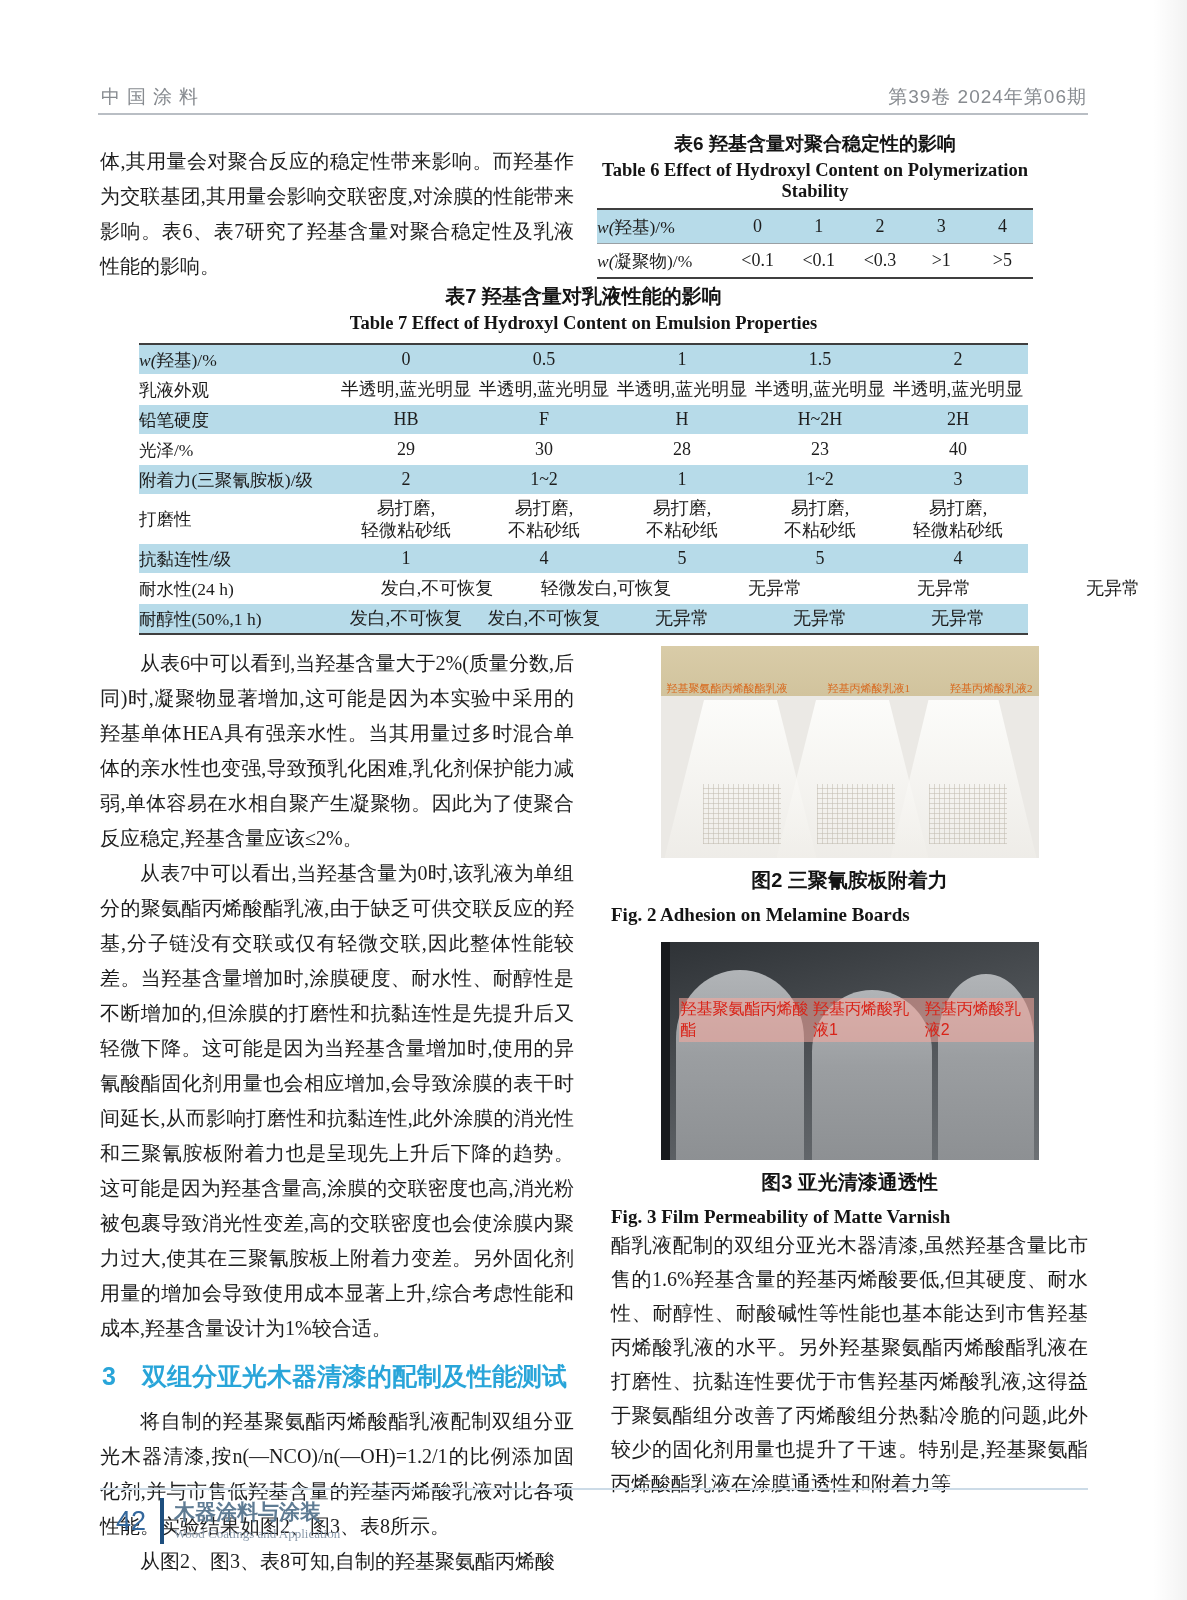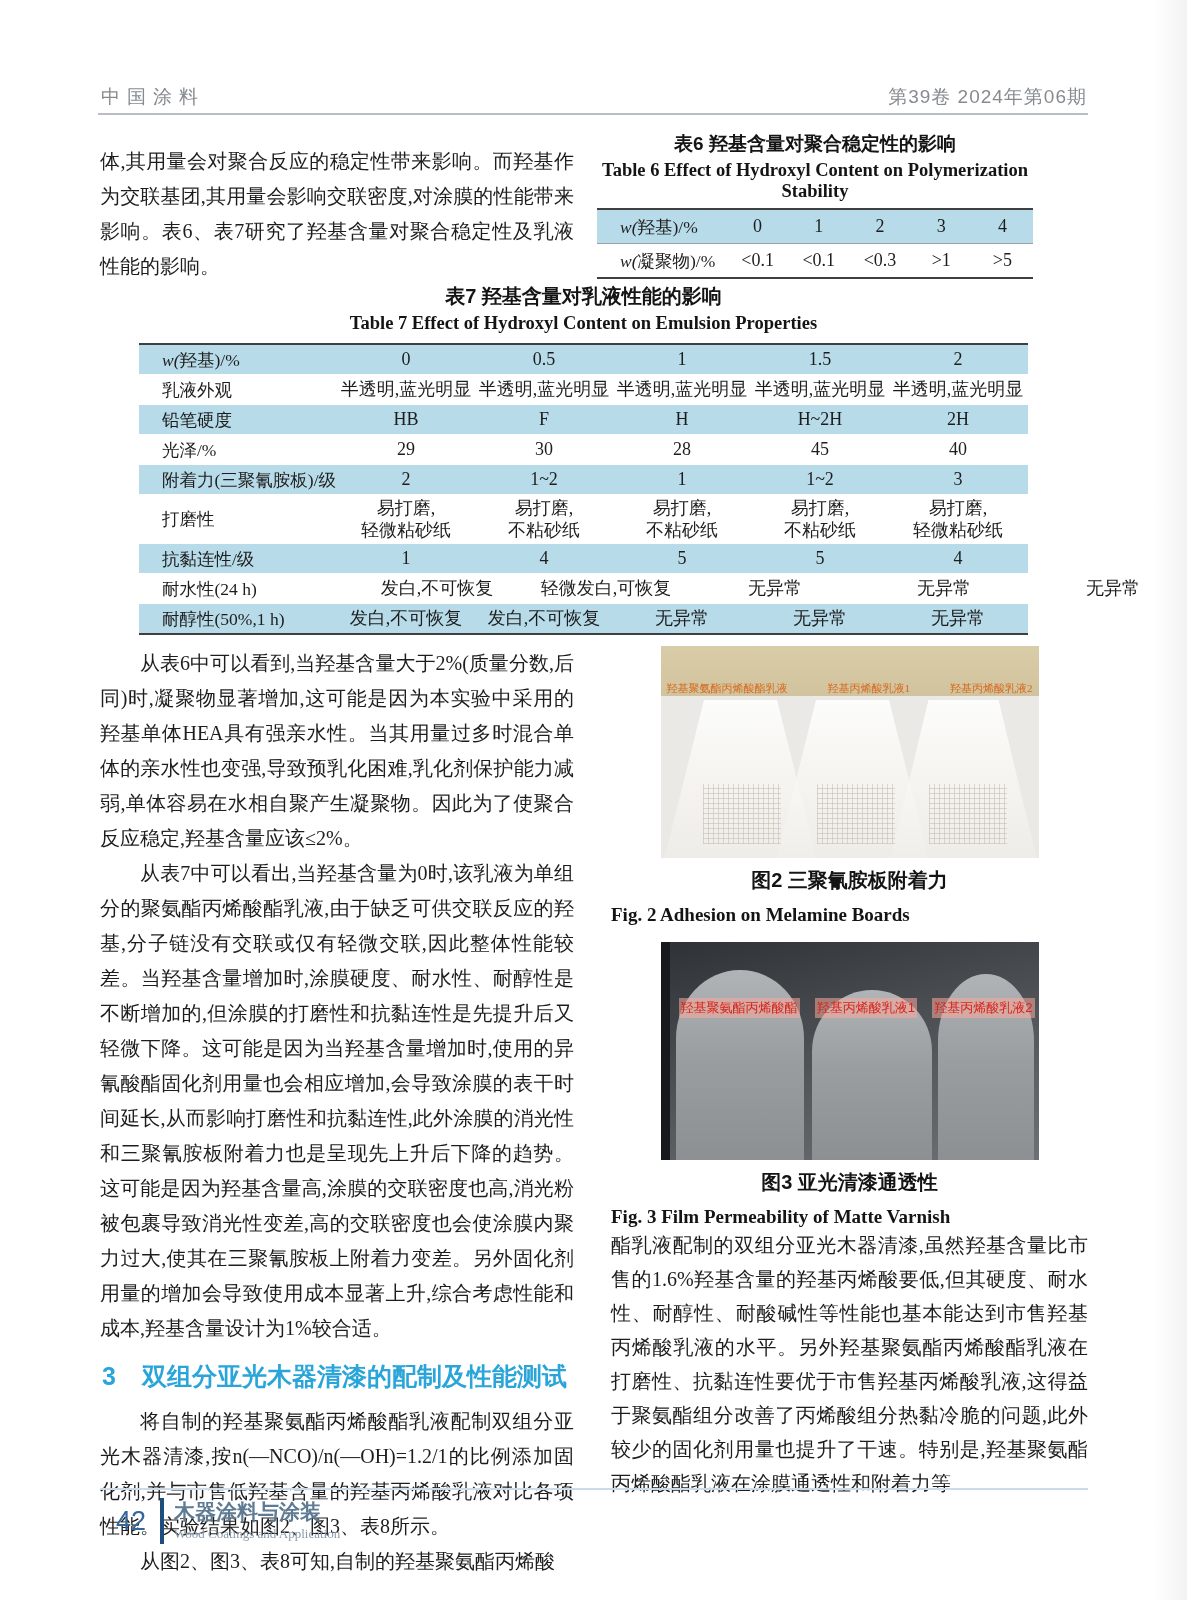--- a/index.html
+++ b/index.html
@@ -27,21 +27,21 @@
           text-align:center;font-size:19px;color:#141414;}
   .t7wrap .ttl-zh{font-size:20px;}
   .ttl-en{font-family:"Liberation Serif","DejaVu Serif",serif;font-weight:bold;
           text-align:center;font-size:18.5px;margin-top:3px;color:#141414;}
   .tbl{margin-top:6px;border-top:2px solid #3f3f3f;border-bottom:2px solid #3f3f3f;}
   .trow{display:flex;align-items:center;height:29px;font-size:18px;}
   .t6wrap .trow{height:33px;}
   .t6wrap .trow.hdr{border-bottom:1px solid #9aa0a4;}
   .trow.tall{height:50px;}
   .shaded{background:#b7dbe9;}
-  .clabel{flex:0 0 198px;padding-left:23px;box-sizing:border-box;text-align:left;
+  .clabel{flex:0 0 198px;padding-left:0;box-sizing:border-box;text-align:left;
           font-size:17.5px;white-space:pre;}
   .t6wrap .clabel{flex:0 0 130px;}
   .cell{flex:0 0 138px;text-align:center;white-space:pre;line-height:1.25;}
   .t6wrap .cell{flex:1;}
   .wlabel::first-letter{font-style:italic;}
 
   
   .leftcol{position:absolute;left:100px;top:646px;width:474px;}
   .rightcol{position:absolute;left:611px;top:646px;width:477px;}
   .leftcol p,.rightcol p{margin:0;}
@@ -69,21 +69,21 @@
   .f3{height:218px;margin-top:16px;
       background:linear-gradient(165deg,#2e3236 0%,#45494d 35%,#575b5f 62%,#6d7175 100%);}
   .f3::before{content:"";position:absolute;left:0;top:0;width:9px;height:100%;background:#17191c;}
   .tg{position:absolute;bottom:0;
       background:linear-gradient(180deg,#b1b4b7 0%,#9b9ea1 45%,#8d9093 100%);
       border-radius:50% 50% 0 0 / 36% 36% 0 0;}
   .tg1{left:15px;width:128px;height:190px;}
   .tg2{left:151px;width:120px;height:170px;}
   .tg3{left:277px;width:96px;height:186px;}
   .f3labels{position:absolute;top:56px;left:18px;right:4px;display:flex;justify-content:space-between;
-            font-family:"Liberation Sans","DejaVu Sans",sans-serif;font-size:13px;color:#d92318;align-items:flex-end;}
+            font-family:"Liberation Sans","DejaVu Sans",sans-serif;font-size:16px;color:#d92318;align-items:flex-end;}
   .f3labels span{background:rgba(250,170,158,0.55);padding:1px 2px;}
 
   .cap-zh{font-family:"Liberation Sans","DejaVu Sans",sans-serif;font-weight:bold;
           text-align:center;font-size:20px;margin-top:9px;color:#141414;}
   .cap-en{font-family:"Liberation Serif","DejaVu Serif",serif;font-weight:bold;
           text-align:left;font-size:19px;margin-top:10px;color:#141414;}
   .rpara{margin-top:14px;line-height:34px;}
 
   
   .frule{position:absolute;left:100px;top:1488px;width:988px;height:2px;background:#ccdbe7;}
@@ -155,21 +155,21 @@
         <div class="cell">F</div>
         <div class="cell">H</div>
         <div class="cell">H~2H</div>
         <div class="cell">2H</div>
       </div>
       <div class="trow" style="height:31px;">
         <div class="clabel">光泽/%</div>
         <div class="cell">29</div>
         <div class="cell">30</div>
         <div class="cell">28</div>
-        <div class="cell">45</div>
+        <div class="cell">23</div>
         <div class="cell">40</div>
       </div>
       <div class="trow shaded">
         <div class="clabel">附着力(三聚氰胺板)/级</div>
         <div class="cell">2</div>
         <div class="cell">1~2</div>
         <div class="cell">1</div>
         <div class="cell">1~2</div>
         <div class="cell">3</div>
       </div>

